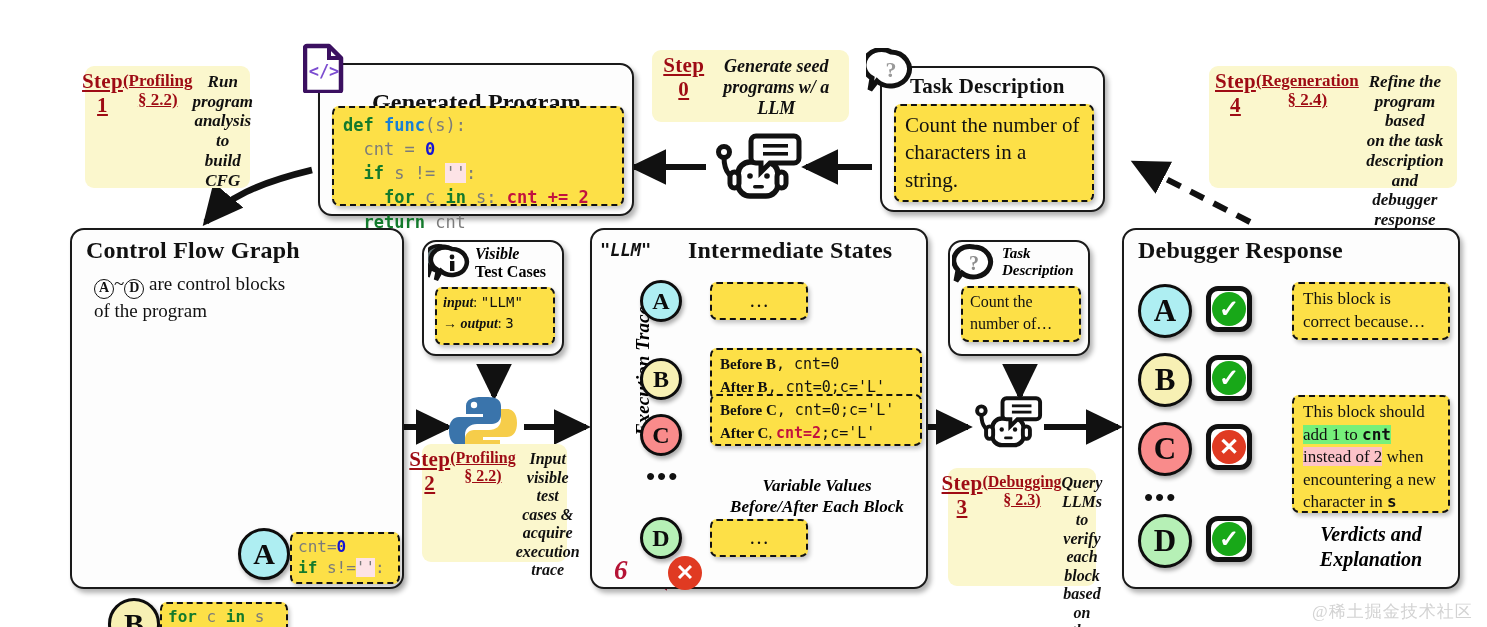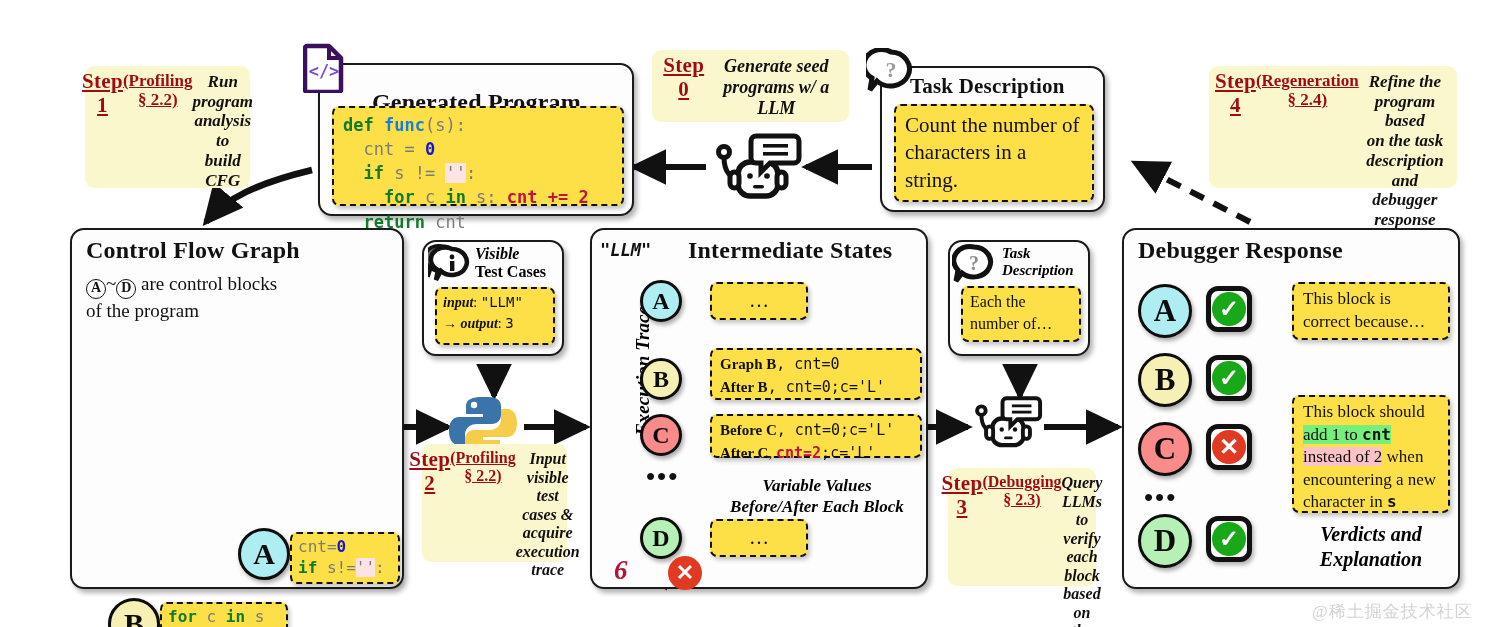--- a/index.html
+++ b/index.html
@@ -233,21 +233,21 @@
   <div class="abs step-note" style="left:1209px;top:66px;width:248px;height:122px;">
     <div class="step-title">Step 4</div>
     <div class="step-sub">(Regeneration § 2.4)</div>
     <div class="step-body" style="white-space:pre-line;">Refine the program based
 on the task description
 and debugger response</div>
   </div>
 
   <div class="abs panel" style="left:70px;top:228px;width:334px;height:361px;">
     <div class="abs panel-title" style="left:14px;top:7px;">Control Flow Graph</div>
-    <div class="abs" style="left:14px;top:42px;width:270px;">
+    <div class="abs" style="left:22px;top:42px;width:270px;">
       <span class="serif-text" style="font-size:19px;">
         <span style="display:inline-block;border:1.6px solid #111;border-radius:50%;width:18px;height:18px;line-height:16px;text-align:center;font-size:14px;font-weight:bold;vertical-align:-2px;">A</span>~<span style="display:inline-block;border:1.6px solid #111;border-radius:50%;width:18px;height:18px;line-height:16px;text-align:center;font-size:14px;font-weight:bold;vertical-align:-2px;">D</span>
         <span style="white-space:pre-line;">are control blocks
 of the program</span>
       </span>
     </div>
 
     <div class="abs node nA" style="left:166px;top:298px;width:52px;height:52px;font-size:30px;">A</div>
     <div class="abs dashed" style="left:218px;top:302px;width:110px;height:52px;padding:3px 6px;">
       <div class="code" style="font-size:16px;line-height:1.3;">cnt=<span class="num">0</span>
@@ -312,28 +312,28 @@
     <div class="abs node nC" style="left:48px;top:184px;width:42px;height:42px;font-size:24px;">C</div>
     <div class="abs dots" style="left:54px;top:232px;">•••</div>
     <div class="abs node nD" style="left:48px;top:287px;width:42px;height:42px;font-size:24px;">D</div>
 
     <div class="abs dashed" style="left:118px;top:52px;width:98px;height:38px;display:flex;align-items:center;justify-content:center;">
       <span class="serif-text" style="font-size:20px;">…</span>
     </div>
 
     <div class="abs dashed" style="left:118px;top:118px;width:212px;height:52px;padding:3px 8px;">
       <div style="font-size:15px;line-height:1.5;color:#111;">
-        <b>Graph B</b><span class="mono">, cnt=0</span>
+        <b>Before B</b><span class="mono">, cnt=0</span>
       </div>
       <div style="font-size:15px;line-height:1.5;color:#111;">
         <b>After B</b><span class="mono">, cnt=0;c='L'</span>
       </div>
     </div>
 
-    <div class="abs dashed" style="left:118px;top:184px;width:212px;height:44px;padding:3px 8px;">
+    <div class="abs dashed" style="left:118px;top:164px;width:212px;height:52px;padding:3px 8px;">
       <div style="font-size:15px;line-height:1.5;color:#111;">
         <b>Before C</b><span class="mono">, cnt=0;c='L'</span>
       </div>
       <div style="font-size:15px;line-height:1.5;color:#111;">
         <b>After C</b><span>, </span><span class="mono red">cnt=2</span><span class="mono">;c='L'</span>
       </div>
     </div>
 
     <div class="abs ital-bold" style="left:120px;top:245px;width:210px;text-align:center;font-size:17px;white-space:pre-line;line-height:1.25;">Variable Values
 Before/After Each Block</div>
@@ -345,21 +345,21 @@
     <div class="abs" style="left:22px;top:325px;font-size:27px;font-weight:bold;font-style:italic;color:#b51335;">6</div>
     <div class="abs" style="left:76px;top:326px;width:34px;height:34px;border-radius:50%;background:#e03a22;display:flex;align-items:center;justify-content:center;color:#fff;font-weight:bold;font-size:22px;">✕</div>
   </div>
 
   <div class="abs panel" style="left:948px;top:240px;width:142px;height:116px;">
     <div class="abs" style="left:52px;top:3px;line-height:1.1;text-align:left;">
       <div class="ital-bold" style="font-size:15px;">Task</div>
       <div class="ital-bold" style="font-size:15px;">Description</div>
     </div>
     <div class="abs dashed" style="left:11px;top:44px;width:120px;height:56px;padding:3px 7px;">
-      <div class="serif-text" style="font-size:16px;line-height:1.4;white-space:pre-line;">Each the
+      <div class="serif-text" style="font-size:16px;line-height:1.4;white-space:pre-line;">Count the
 number of…</div>
     </div>
   </div>
   <div class="abs" style="left:952px;top:243px;width:46px;height:44px;">
     <svg width="46" height="44" viewBox="0 0 46 44">
       <path d="M22,4 a17,15 0 1 1 -12,26 l-6,8 l2,-11 a16,14 0 0 1 16,-23 z" fill="#fff" stroke="#111" stroke-width="5"></path>
       <text x="22" y="27" font-family="Liberation Serif, serif" font-size="20" font-weight="bold" fill="#8d8d8d" text-anchor="middle">?</text>
     </svg>
   </div>
 

